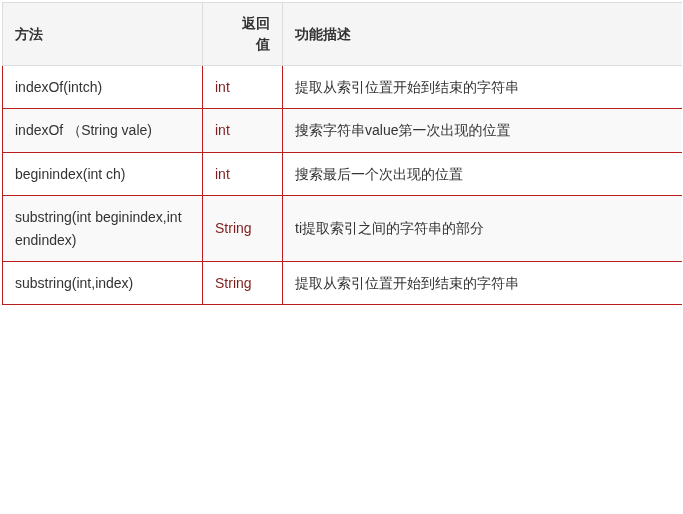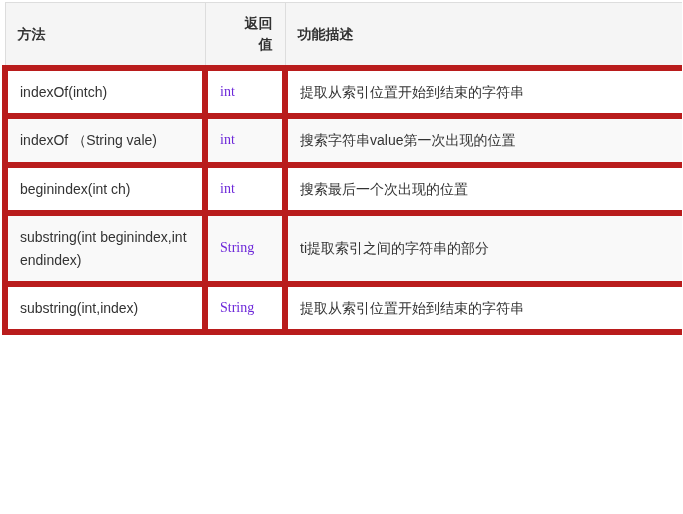--- a/index.html
+++ b/index.html
@@ -30,34 +30,33 @@
     thead tr th {
       background: #f5f5f5;
       border: 1px solid #ddd;
       padding: 10px 12px;
       font-weight: bold;
       text-align: left;
       vertical-align: middle;
       line-height: 1.5;
     }
     tbody tr td {
-      border: 6px solid #b91c1c;
+      border: 1px solid #b91c1c;
       padding: 10px 12px;
       vertical-align: middle;
       line-height: 1.6;
     }
     tbody tr:nth-child(odd) {
       background: #fff;
     }
     tbody tr:nth-child(even) {
       background: #f9f9f9;
     }
     .return-type {
-      color: #6d28d9;
-      font-family: Liberation Serif, serif;
+      color: #7f1d1d;
     }
   </style>
 </head>
 <body>
 
 <div class="table-container">
   <table>
     <colgroup>
       <col class="col-method">
       <col class="col-return">

